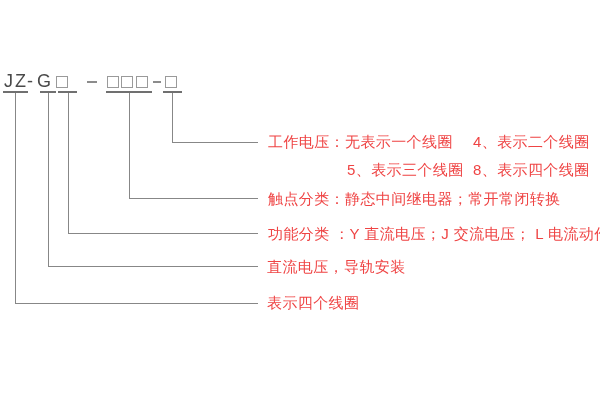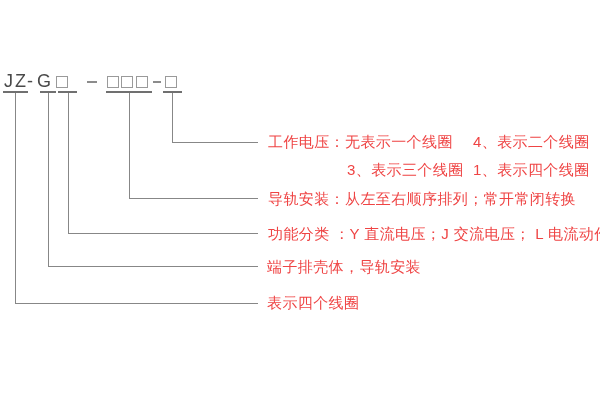--- a/index.html
+++ b/index.html
@@ -94,24 +94,24 @@
   <div class="vline" style="left:172px; top:93px; height:49px;"></div>
 
   <div class="hline" style="left:172px; top:142px; width:86px;"></div>
   <div class="hline" style="left:129px; top:198px; width:129px;"></div>
   <div class="hline" style="left:68px;  top:233px; width:190px;"></div>
   <div class="hline" style="left:48px;  top:266px; width:210px;"></div>
   <div class="hline" style="left:15px;  top:303px; width:243px;"></div>
 
   <span class="label" style="left:268px; top:134px;">工作电压：无表示一个线圈</span>
   <span class="label" style="left:473px; top:134px;">4、表示二个线圈</span>
-  <span class="label" style="left:347px; top:162px;">3、表示三个线圈</span>
-  <span class="label" style="left:473px; top:162px;">1、表示四个线圈</span>
+  <span class="label" style="left:347px; top:162px;">5、表示三个线圈</span>
+  <span class="label" style="left:473px; top:162px;">8、表示四个线圈</span>
 
-  <span class="label" style="left:268px; top:191px;">导轨安装：从左至右顺序排列；常开常闭转换</span>
+  <span class="label" style="left:268px; top:191px;">触点分类：静态中间继电器；常开常闭转换</span>
 
   <span class="label" style="left:268px; top:226px;">功能分类 ：Y 直流电压；J 交流电压； L 电流动作</span>
 
-  <span class="label" style="left:267px; top:259px;">端子排壳体，导轨安装</span>
+  <span class="label" style="left:267px; top:259px;">直流电压，导轨安装</span>
 
   <span class="label" style="left:267px; top:295px;">表示四个线圈</span>
 
 </div>
 
 </body></html>

